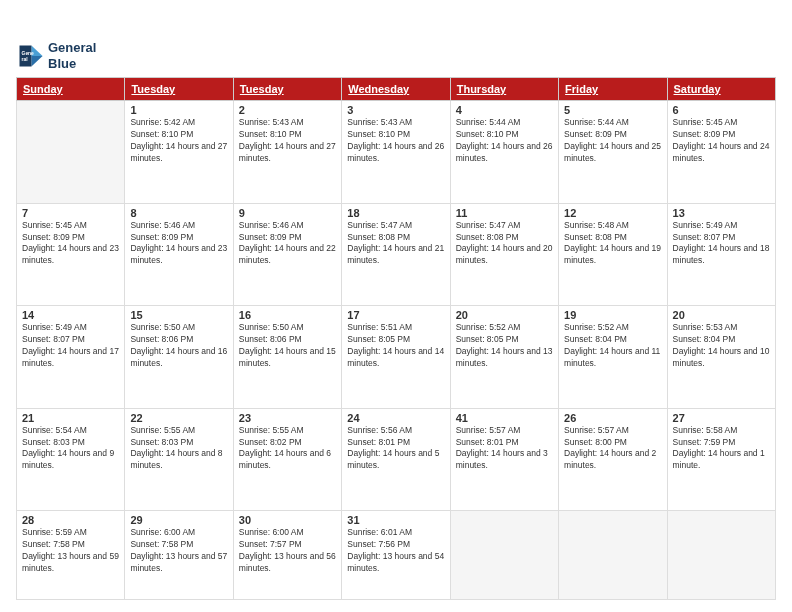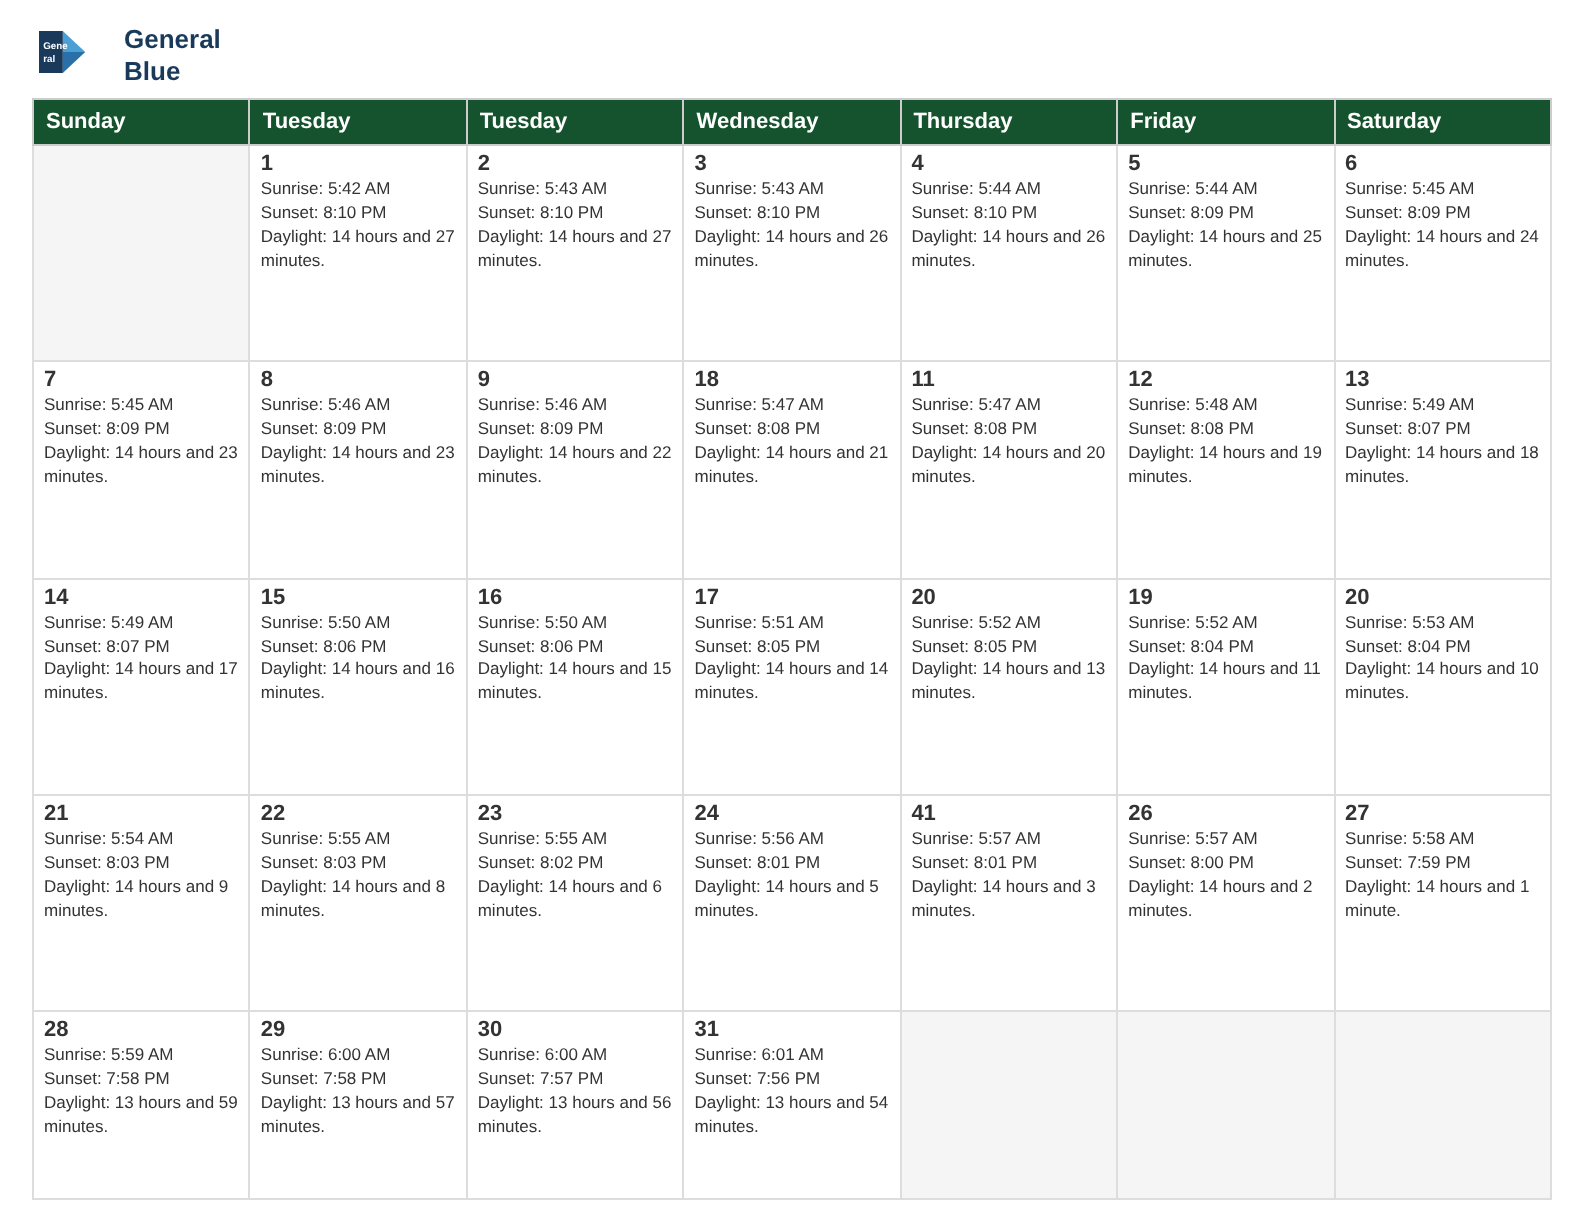--- a/index.html
+++ b/index.html
@@ -18,22 +18,23 @@
       flex-direction: column;
     }
     .header {
       display: flex;
       align-items: flex-start;
       justify-content: space-between;
       margin-bottom: 6px;
     }
     .logo {
       display: flex;
-      align-items: flex-start;
-      gap: 18px;
+      align-items: center;
+      gap: 4px;
+      margin-top: 28px;
     }
     .logo-text {
       font-size: 13px;
       font-weight: bold;
       color: #1a3a5c;
       line-height: 1.2;
     }
     .logo-icon {
       width: 28px;
       height: 28px;
@@ -52,27 +53,28 @@
       color: #333;
       font-weight: normal;
     }
     .calendar-table {
       width: 100%;
       border-collapse: collapse;
       flex: 1;
       font-size: 9.5px;
     }
     .calendar-table th {
-      background-color: #14532d;
+      background-color: #b91c1c;
       color: white;
       text-align: left;
       padding: 5px 6px;
       font-size: 11px;
       font-weight: bold;
       border: 1px solid #ccc;
+      text-decoration: underline;
     }
     .calendar-table td {
       border: 1px solid #ddd;
       vertical-align: top;
       padding: 3px 5px;
       width: calc(100% / 7);
       height: 78px;
       background: #fff;
     }
     .calendar-table td.empty {

